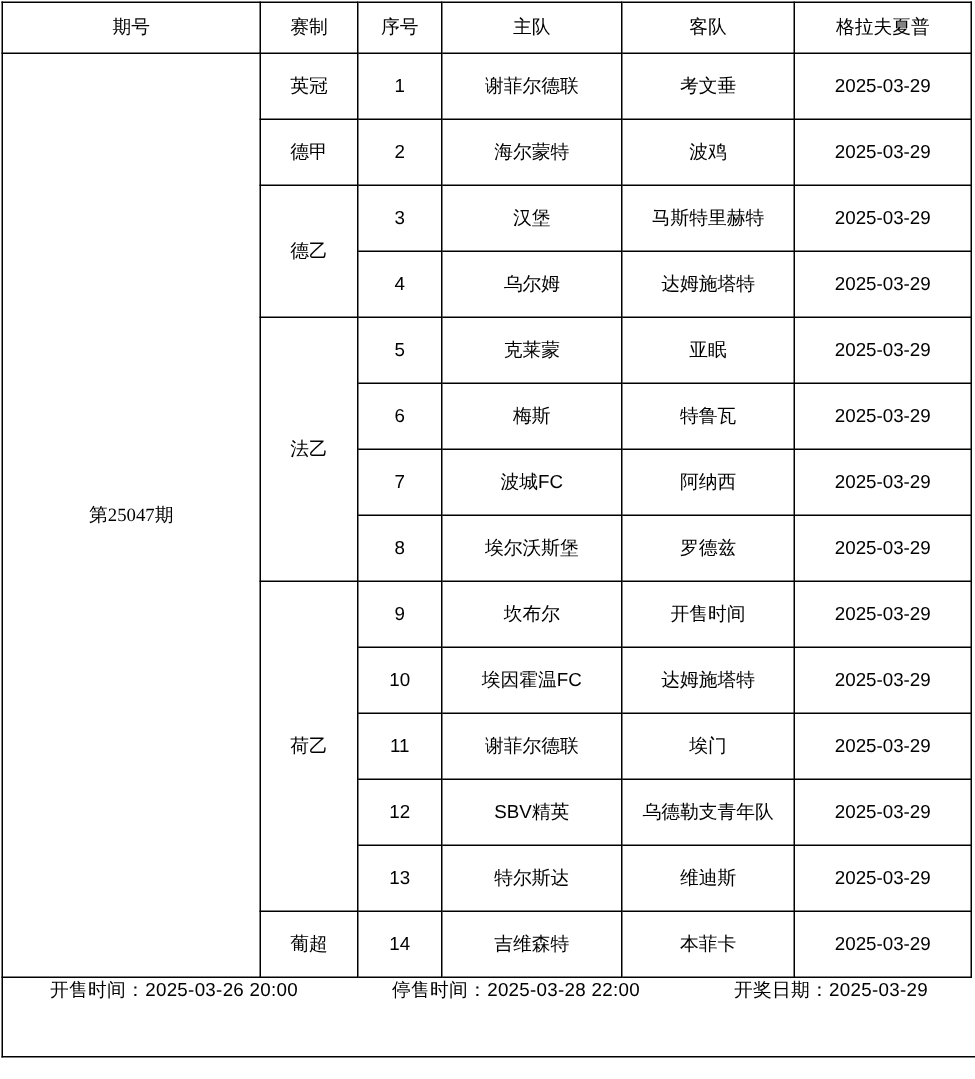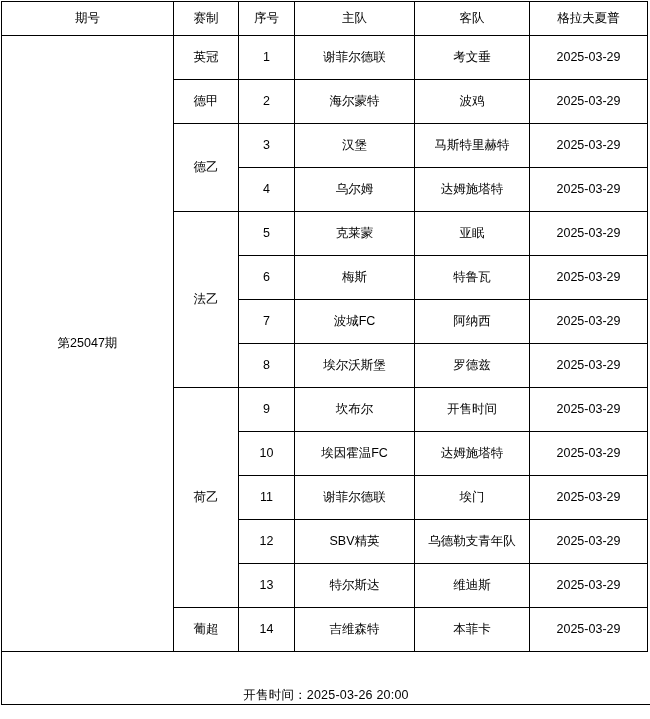--- a/index.html
+++ b/index.html
@@ -46,29 +46,30 @@
   }
   col.c-issue { width: 172px; }
   col.c-league { width: 65px; }
   col.c-seq { width: 56px; }
   col.c-home { width: 120px; }
   col.c-away { width: 115px; }
   col.c-date { width: 118px; }
 
   .issue-cell {
     font-size: 12.5px;
+    font-family: Liberation Serif, serif;
   }
   .footer {
     width: 648px;
     margin: 0 0 0 1px;
     border: 1px solid #000000;
     border-top: none;
     height: 52px;
     display: flex;
-    align-items: flex-end;
+    align-items: flex-start;
     justify-content: space-around;
     font-size: 12.5px;
     letter-spacing: 0.2px;
   }
   .footer > div {
     white-space: nowrap;
   }
 </style>
 </head>
 <body>
@@ -184,15 +185,17 @@
           <td>14</td>
           <td>吉维森特</td>
           <td>本菲卡</td>
           <td>2025-03-29</td>
         </tr>
       </tbody>
   </table>
 
   <div class="footer">
     <div>开售时间：2025-03-26 20:00</div>
+    <div>停售时间：2025-03-28 22:00</div>
+    <div>开奖日期：2025-03-29</div>
   </div>
 
 </div>
 
 </body></html>

